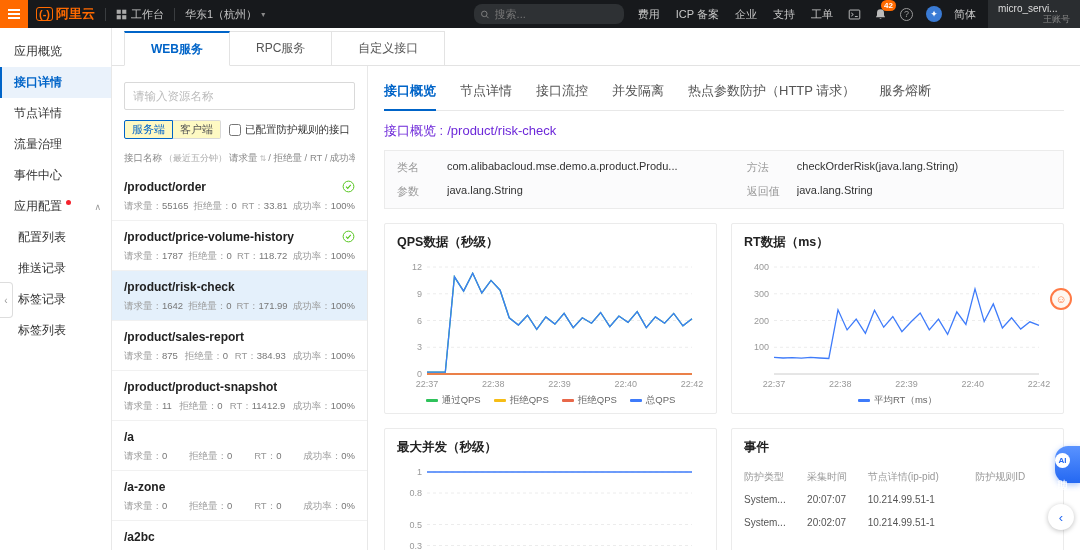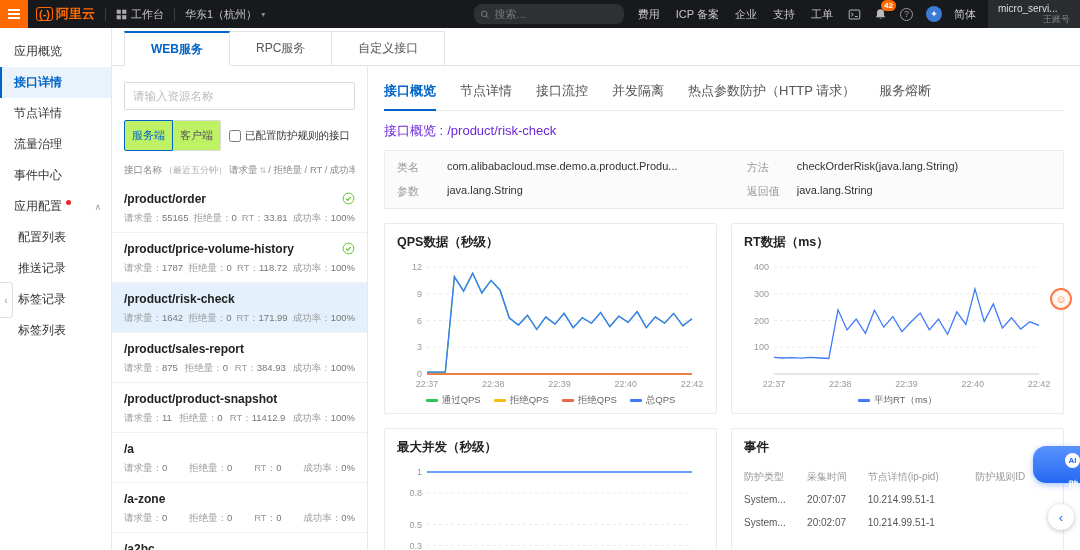--- a/index.html
+++ b/index.html
@@ -47,21 +47,21 @@
 
 .content{flex:1;display:flex;min-height:0}
 
 
 .list-panel{width:256px;flex:none;border-right:1px solid #e8e8e8;padding:16px 12px 0;overflow:hidden}
 .search-box{display:flex;align-items:center;border:1px solid #d9d9d9;border-radius:2px;height:28px;padding:0 8px}
 .search-box input{border:none;outline:none;flex:1;font-size:11.5px;color:#333;min-width:0}
 .search-box input::placeholder{color:#bbb}
 .ctl-row{display:flex;align-items:center;margin-top:10px;gap:8px}
 .seg{display:flex}
-.seg-btn{height:31px;padding:0 7px;border:1px solid #d9d9d9;background:#bef264;font-size:11px;color:#555;cursor:pointer}
+.seg-btn{height:19px;padding:0 7px;border:1px solid #d9d9d9;background:#fef9c3;font-size:11px;color:#555;cursor:pointer}
 .seg-btn:first-child{border-radius:2px 0 0 2px}
 .seg-btn:last-child{border-radius:0 2px 2px 0;border-left:none}
 .seg-btn.active{border:1px solid #0064c8;color:#0064c8}
 .cbx{display:flex;align-items:center;gap:4px;font-size:10.5px;color:#333;cursor:pointer;white-space:nowrap}
 .cbx input{width:12px;height:12px;margin:0}
 .list-header{margin-top:13px;font-size:9.5px;color:#888;display:flex;align-items:center;gap:2px;white-space:nowrap;overflow:hidden}
 .list-header .hint{color:#aaa;font-size:9px}
 .sort-ic{color:#bbb;font-size:8px}
 .iface-list{margin-top:6px;margin-left:-12px;margin-right:-12px}
 .li-item{padding:8px 12px 7px;border-bottom:1px solid #f1f1f1;cursor:pointer}
@@ -93,21 +93,21 @@
 .lg-item{display:flex;align-items:center;gap:4px;cursor:pointer}
 .lg-mark{width:12px;height:3px;border-radius:1px;display:inline-block}
 .event-card{flex:1;border:1px solid #ebebeb;border-radius:2px;padding:10px 12px;min-width:0;background:#fff}
 .event-card table{width:100%;border-collapse:collapse;margin-top:10px;font-size:10px}
 .event-card th{text-align:left;color:#999;font-weight:normal;padding:4px 0;white-space:nowrap}
 .event-card td{color:#555;padding:6px 0;white-space:nowrap}
 
 
 .edge-collapse{position:absolute;left:0;top:282px;width:13px;height:36px;border:1px solid #ddd;border-left:none;border-radius:0 4px 4px 0;background:#fff;display:flex;align-items:center;justify-content:center;color:#999;font-size:10px;cursor:pointer;z-index:15}
 .float-orange{position:absolute;right:8px;top:288px;width:22px;height:22px;border-radius:50%;border:2px solid #ff7a45;background:#fff7f0;z-index:15;cursor:pointer;display:flex;align-items:center;justify-content:center;color:#ff7a45;font-size:11px}
-.ai-float{position:absolute;right:0;top:446px;width:47px;padding:7px 0 8px;background:linear-gradient(180deg,#5a93ff,#2468f2);border-radius:13px 0 0 13px;color:#fff;display:flex;flex-direction:column;align-items:flex-end;gap:3px;cursor:pointer;z-index:15;box-shadow:0 2px 6px rgba(36,104,242,.4)}
+.ai-float{position:absolute;right:0;top:446px;width:25px;padding:7px 0 8px;background:linear-gradient(180deg,#5a93ff,#2468f2);border-radius:13px 0 0 13px;color:#fff;display:flex;flex-direction:column;align-items:flex-start;gap:3px;cursor:pointer;z-index:15;box-shadow:0 2px 6px rgba(36,104,242,.4)}
 .ai-ic{width:15px;height:15px;border-radius:50%;background:#fff;color:#2468f2;font-size:8px;font-weight:bold;display:flex;align-items:center;justify-content:center}
 .ai-txt{writing-mode:vertical-rl;font-size:10px;letter-spacing:2px}
 .back-top{position:absolute;right:6px;top:504px;width:26px;height:26px;border-radius:50%;background:#fff;box-shadow:0 1px 5px rgba(0,0,0,.25);display:flex;align-items:center;justify-content:center;color:#2468f2;font-size:13px;cursor:pointer;z-index:15}
 </style>
 </head>
 <body>
 
 <div class="topbar">
   <div class="menu-btn">
     <span class="hamburger"></span>

